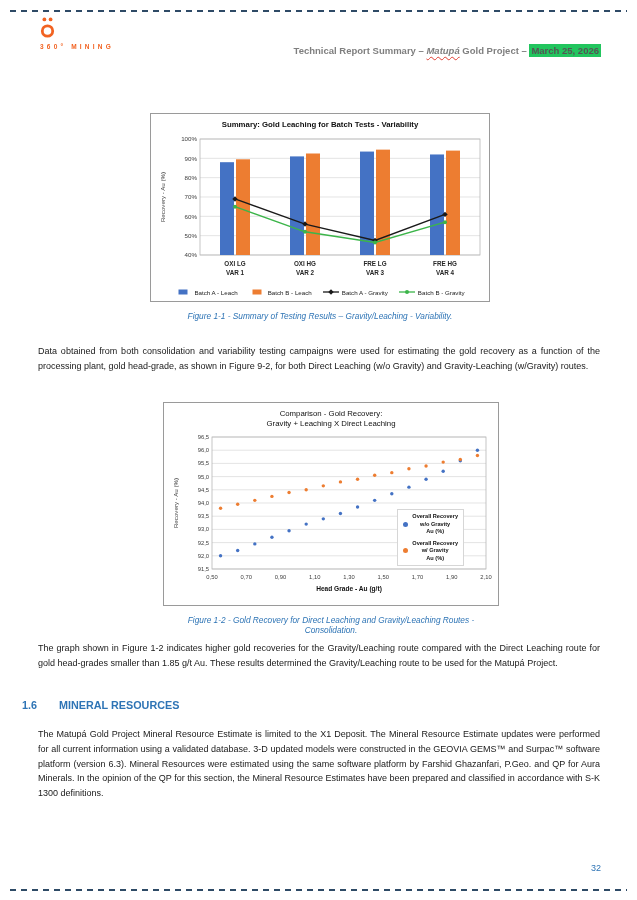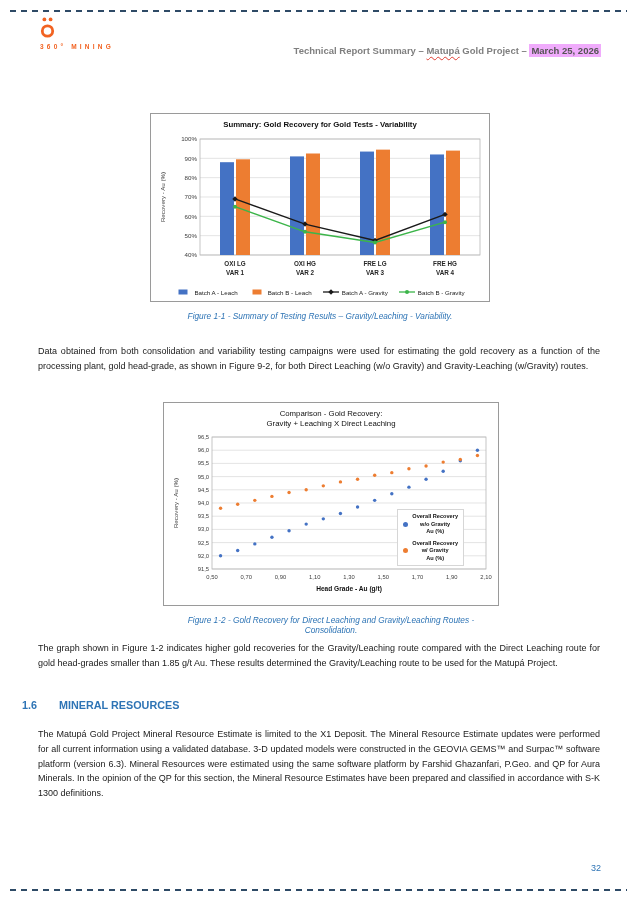--- a/index.html
+++ b/index.html
@@ -13,22 +13,22 @@
 
   
   .logo { position:absolute; left:37px; top:22px; }
   .logo-row { display:flex; align-items:flex-start; }
   .logo-text { font-size:37px; line-height:1; color:#515d7a; letter-spacing:0.5px; }
   .logo-icon { margin-left:2px; margin-top:-5px; }
   .logo-tagline { color:#f26322; font-size:6.5px; font-weight:bold; letter-spacing:3.2px; margin-top:3px; padding-left:3px; }
 
   
   .header-title { position:absolute; right:36px; top:45px; font-size:9.5px; font-weight:bold; color:#7f7f7f; white-space:nowrap; }
-  .header-title .spell { text-decoration:underline wavy #e03c31 1px; text-underline-offset:2px; }
-  .header-title .hl { background:#f0abfc; color:#545454; padding:1px 2px; }
+  .header-title .spell { text-decoration:underline wavy #e03c31 1px; text-underline-offset:2px;font-style:italic; }
+  .header-title .hl { background:#22c55e; color:#545454; padding:1px 2px; }
 
   
   .fig { position:absolute; text-align:center; }
   .fig1 { left:150px; top:113px; width:340px; }
   .fig2 { left:163px; top:402px; width:336px; }
   .chart-box { border:1px solid #9a9a9a; background:#fff; padding:4px 2px 2px; }
   .chart-title { font-size:7.8px; font-weight:bold; color:#111; margin:2px 0 2px; }
   .chart-title2 { font-size:7.8px; font-weight:normal; color:#111; line-height:1.3; margin:2px 0 2px; }
   .caption { margin-top:9px; font-size:8.3px; font-style:italic; color:#2e74b5; }
 
@@ -69,21 +69,21 @@
         <circle cx="8.5" cy="14" r="5.2" fill="none" stroke="#f26322" stroke-width="2.8"></circle>
       </svg>
     </div>
     <div class="logo-tagline">360° MINING</div>
   </div>
 
   <div class="header-title"><span>Technical Report Summary – </span><span class="spell">Matupá</span><span> Gold Project – </span><span class="hl">March 25, 2026</span></div>
 
   <figure class="fig fig1">
     <div class="chart-box">
-      <div class="chart-title">Summary: Gold Recovery for Gold Tests - Variability</div>
+      <div class="chart-title">Summary: Gold Leaching for Batch Tests - Variability</div>
       <svg id="chart1-svg" width="332" height="150" viewBox="0 0 332 150">
           <line x1="46" y1="8" x2="326" y2="8" stroke="#d9d9d9" stroke-width="0.7"></line>
           <text x="43" y="10.2" font-size="6.2" text-anchor="end" fill="#404040">100%</text>
           <line x1="46" y1="27.333333333333332" x2="326" y2="27.333333333333332" stroke="#d9d9d9" stroke-width="0.7"></line>
           <text x="43" y="29.53333333333333" font-size="6.2" text-anchor="end" fill="#404040">90%</text>
           <line x1="46" y1="46.666666666666664" x2="326" y2="46.666666666666664" stroke="#d9d9d9" stroke-width="0.7"></line>
           <text x="43" y="48.86666666666667" font-size="6.2" text-anchor="end" fill="#404040">80%</text>
           <line x1="46" y1="66" x2="326" y2="66" stroke="#d9d9d9" stroke-width="0.7"></line>
           <text x="43" y="68.2" font-size="6.2" text-anchor="end" fill="#404040">70%</text>
           <line x1="46" y1="85.33333333333333" x2="326" y2="85.33333333333333" stroke="#d9d9d9" stroke-width="0.7"></line>

